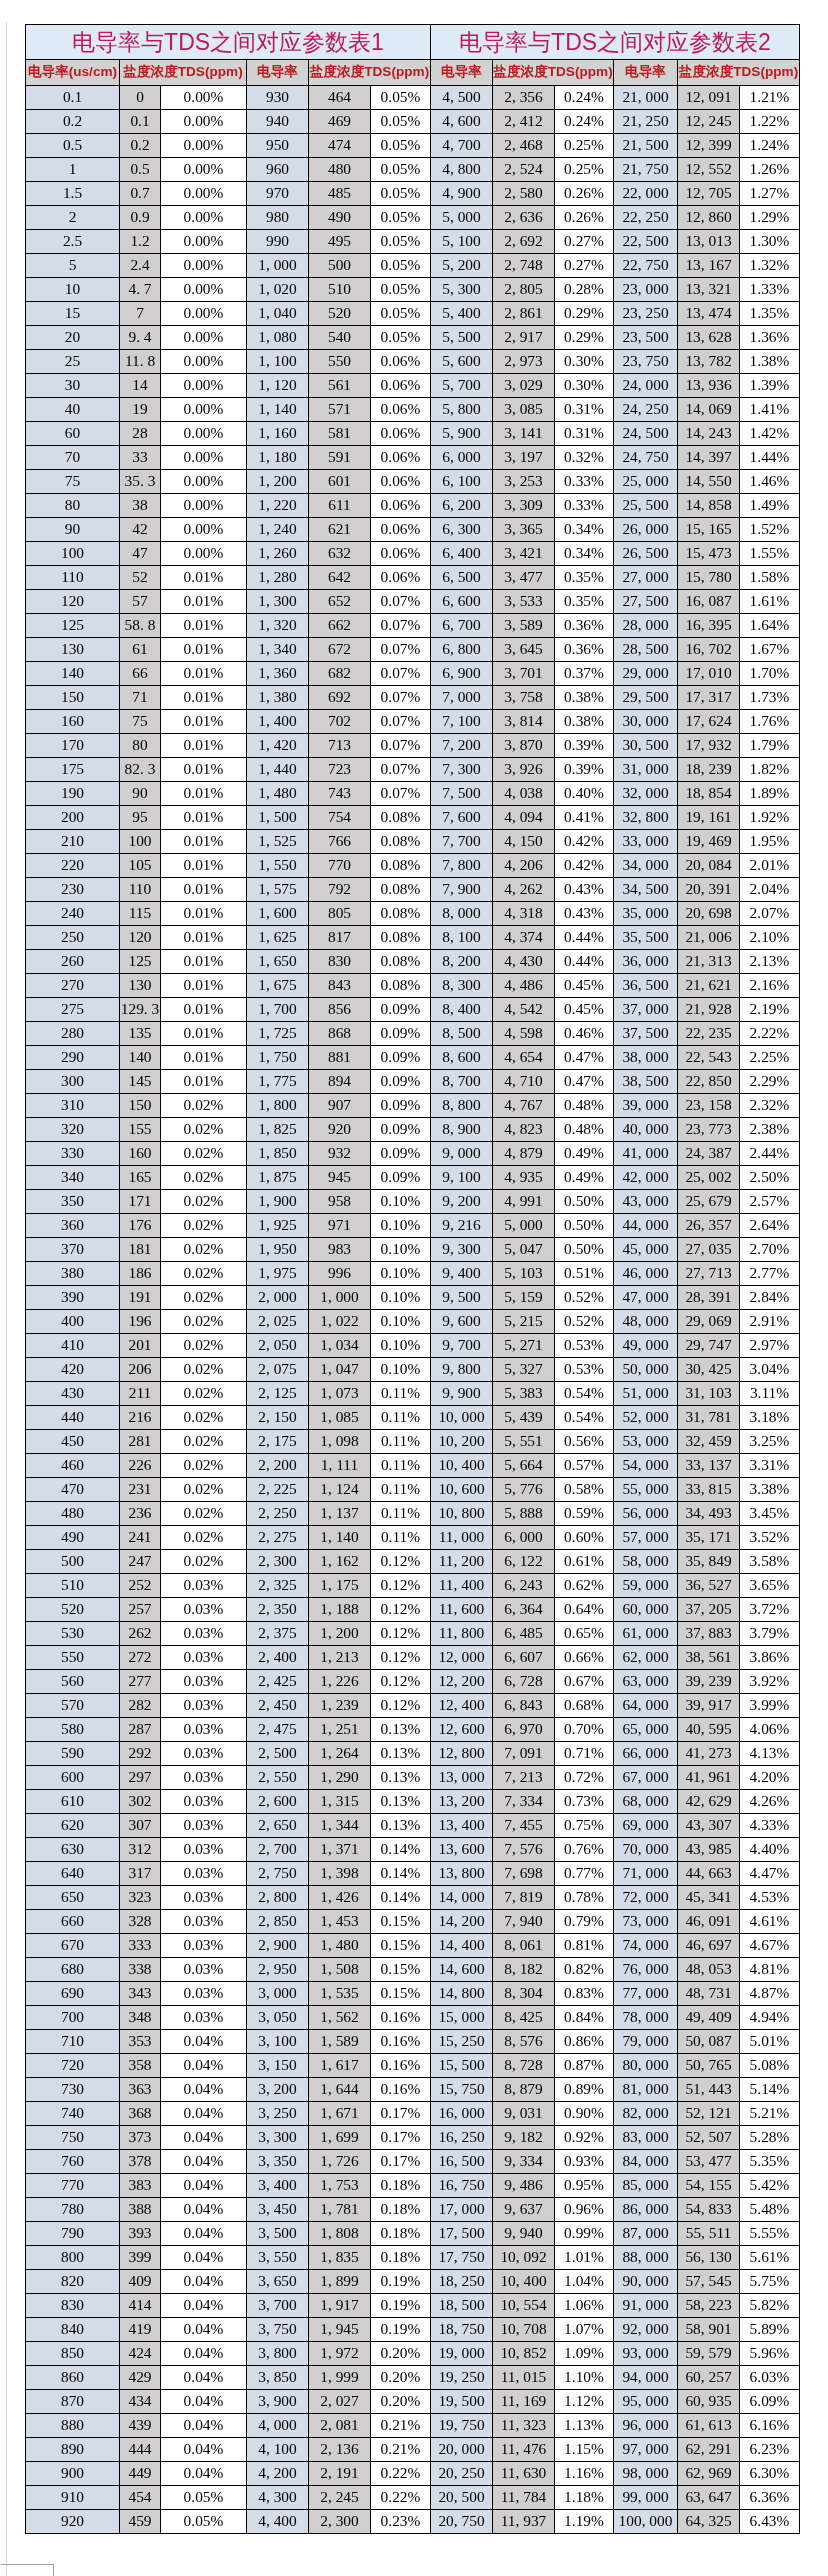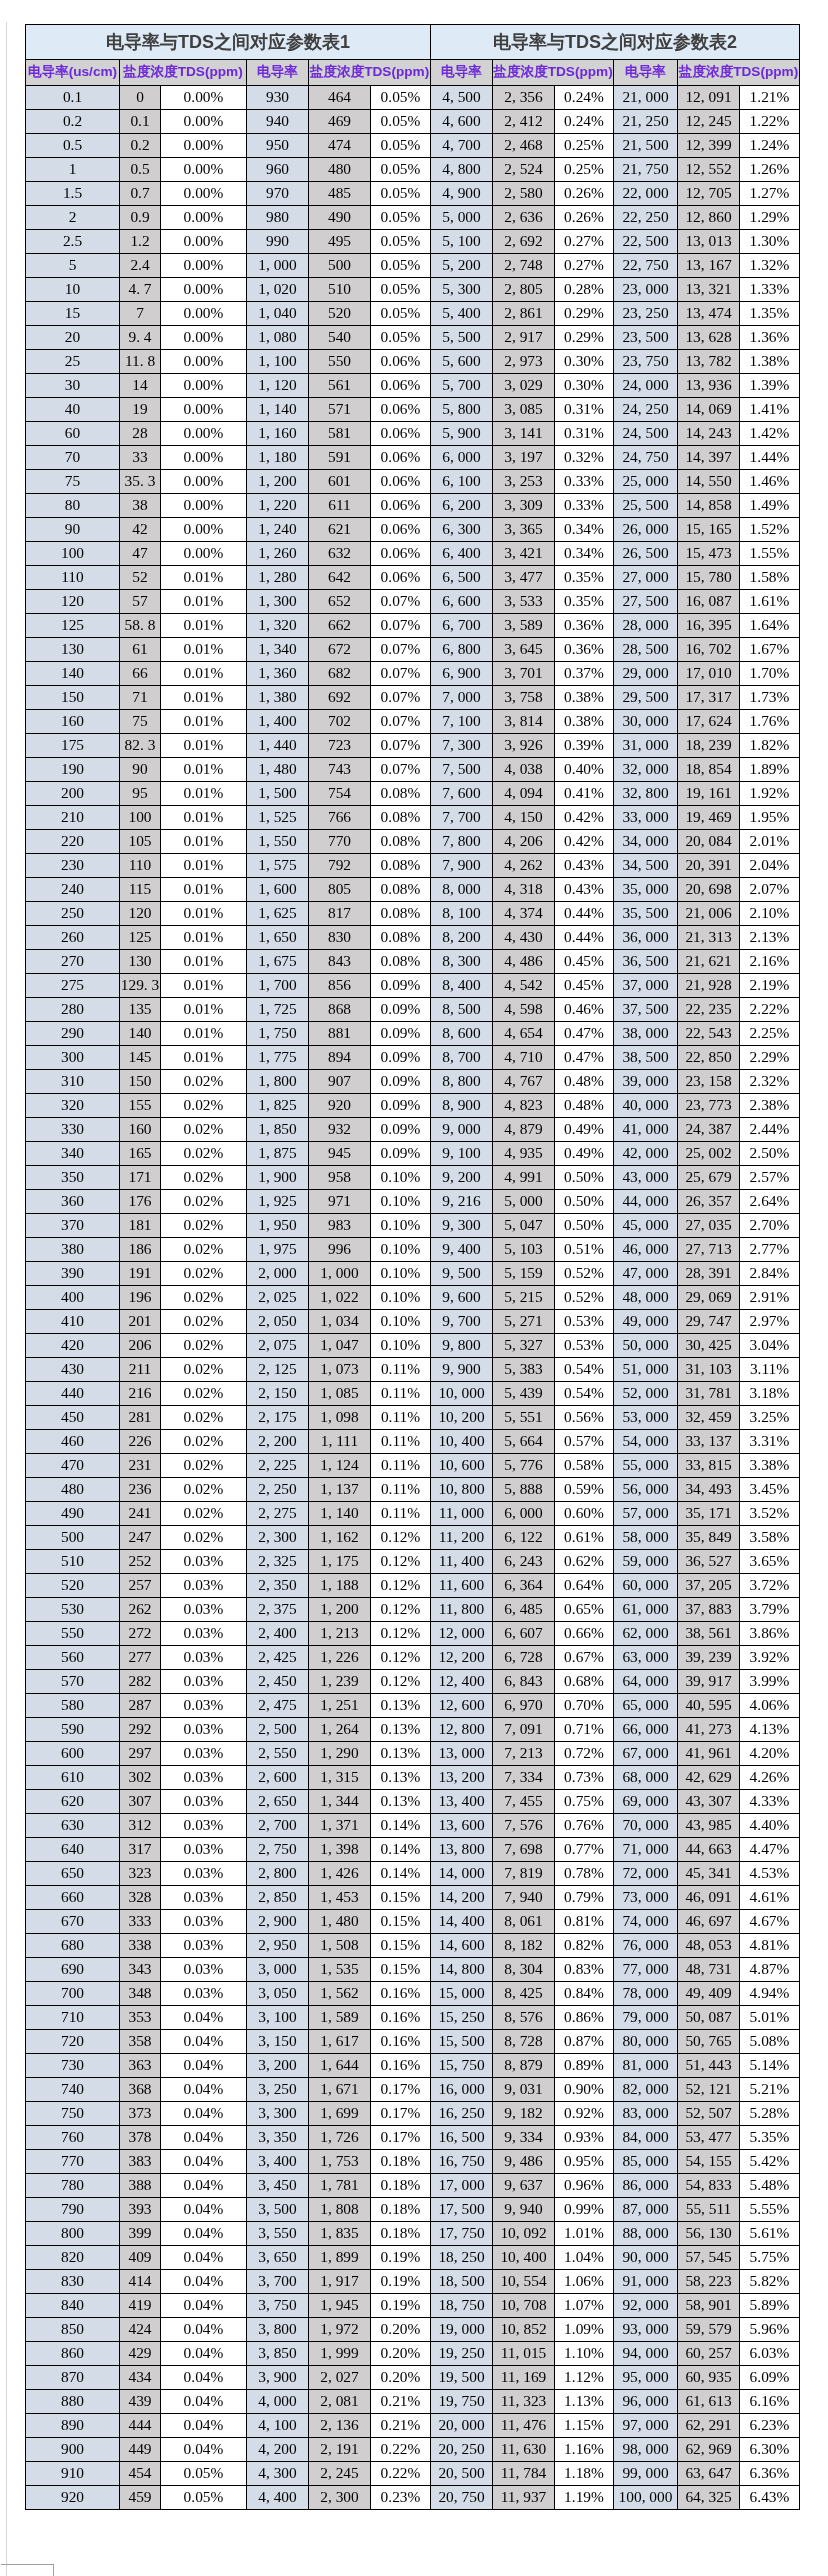--- a/index.html
+++ b/index.html
@@ -6,24 +6,24 @@
   .page{position:relative;width:829px;height:2576px;background:#ffffff;overflow:hidden;
         font-family:"Liberation Sans","DejaVu Sans",sans-serif;}
   .gridline-v{position:absolute;left:6px;top:22px;width:0.6px;height:2554px;background:#d6d6d6;}
   .artifact-cell{position:absolute;left:1.2px;top:2564px;width:52px;height:11.3px;
         border-top:0.6px solid #a0a0a0;border-right:0.6px solid #a0a0a0;}
   .tds-table{position:absolute;left:25px;top:24px;border-collapse:collapse;table-layout:fixed;
         border:1.2px solid #000;}
   .tds-table td,.tds-table th{border:0.6px solid #000;text-align:center;vertical-align:middle;
         padding:0;white-space:nowrap;overflow:hidden;}
   tr.row-title{height:35px;}
-  tr.row-title td{background:#DEEBF7;font-weight:bold;font-size:18px;color:#404040;
+  tr.row-title td{background:#DEEBF7;font-weight:normal;font-size:23px;color:#be185d;
         border-bottom:1.2px solid #000;border-top:1.2px solid #000;}
   tr.row-colhead{height:25.5px;}
-  tr.row-colhead th{background:#D2D2D2;font-weight:bold;font-size:13.6px;color:#6d28d9;
+  tr.row-colhead th{background:#D2D2D2;font-weight:bold;font-size:13.6px;color:#b91c1c;
         border-bottom:1.2px solid #000;}
   tr.row-data{height:24px;}
   tr.row-data td{font-family:"Liberation Serif","DejaVu Serif",serif;font-size:15.4px;color:#000;}
   .c-cond{background:#D4DCE7;}
   .c-tds{background:#D0CECE;}
   .c-pct{background:#ffffff;}
   .sep2{border-left:1.2px solid #000 !important;}
   .sep3{border-left:1.8px solid #000 !important;}
 </style>
 </head>
@@ -437,20 +437,34 @@
           <td class="c-tds">702</td>
           <td class="c-pct">0.07%</td>
           <td class="c-cond sep3">7, 100</td>
           <td class="c-tds">3, 814</td>
           <td class="c-pct">0.38%</td>
           <td class="c-cond sep2">30, 000</td>
           <td class="c-tds">17, 624</td>
           <td class="c-pct">1.76%</td>
         </tr>
         <tr class="row-data">
+          <td class="c-cond">170</td>
+          <td class="c-tds">80</td>
+          <td class="c-pct">0.01%</td>
+          <td class="c-cond sep2">1, 420</td>
+          <td class="c-tds">713</td>
+          <td class="c-pct">0.07%</td>
+          <td class="c-cond sep3">7, 200</td>
+          <td class="c-tds">3, 870</td>
+          <td class="c-pct">0.39%</td>
+          <td class="c-cond sep2">30, 500</td>
+          <td class="c-tds">17, 932</td>
+          <td class="c-pct">1.79%</td>
+        </tr>
+        <tr class="row-data">
           <td class="c-cond">175</td>
           <td class="c-tds">82. 3</td>
           <td class="c-pct">0.01%</td>
           <td class="c-cond sep2">1, 440</td>
           <td class="c-tds">723</td>
           <td class="c-pct">0.07%</td>
           <td class="c-cond sep3">7, 300</td>
           <td class="c-tds">3, 926</td>
           <td class="c-pct">0.39%</td>
           <td class="c-cond sep2">31, 000</td>

